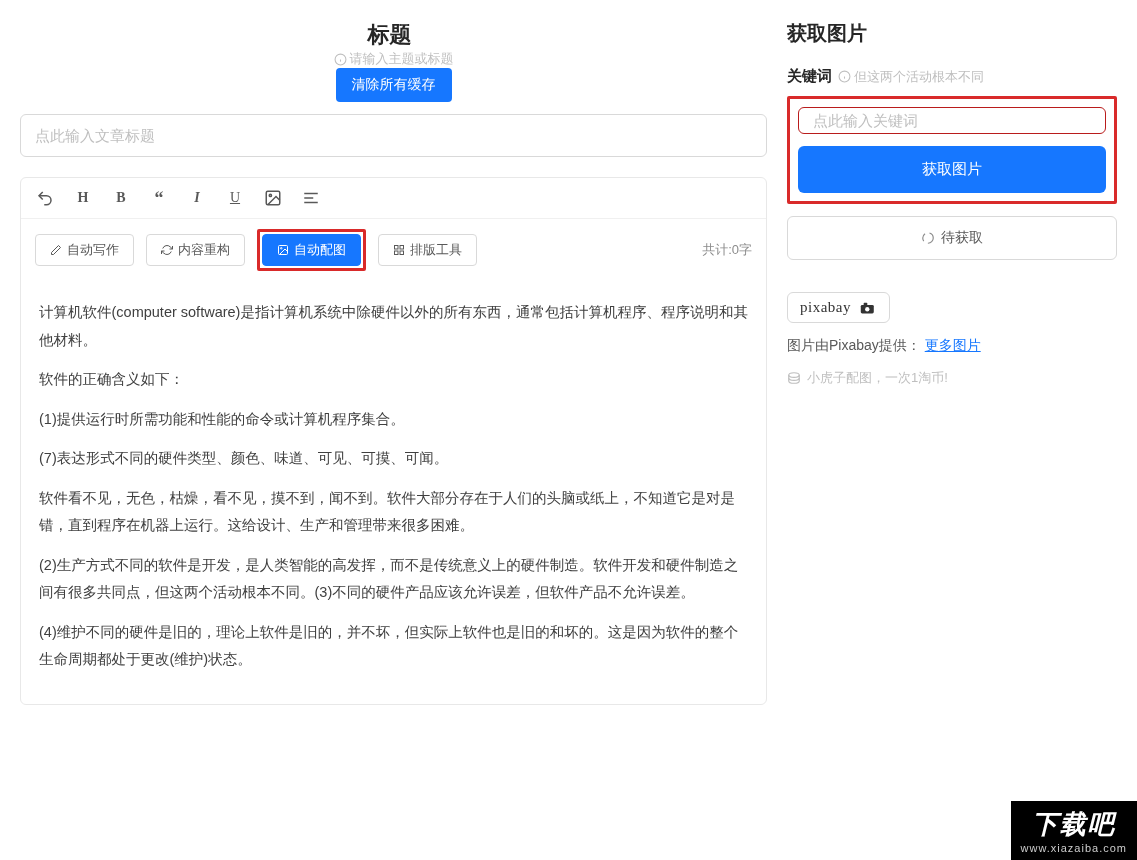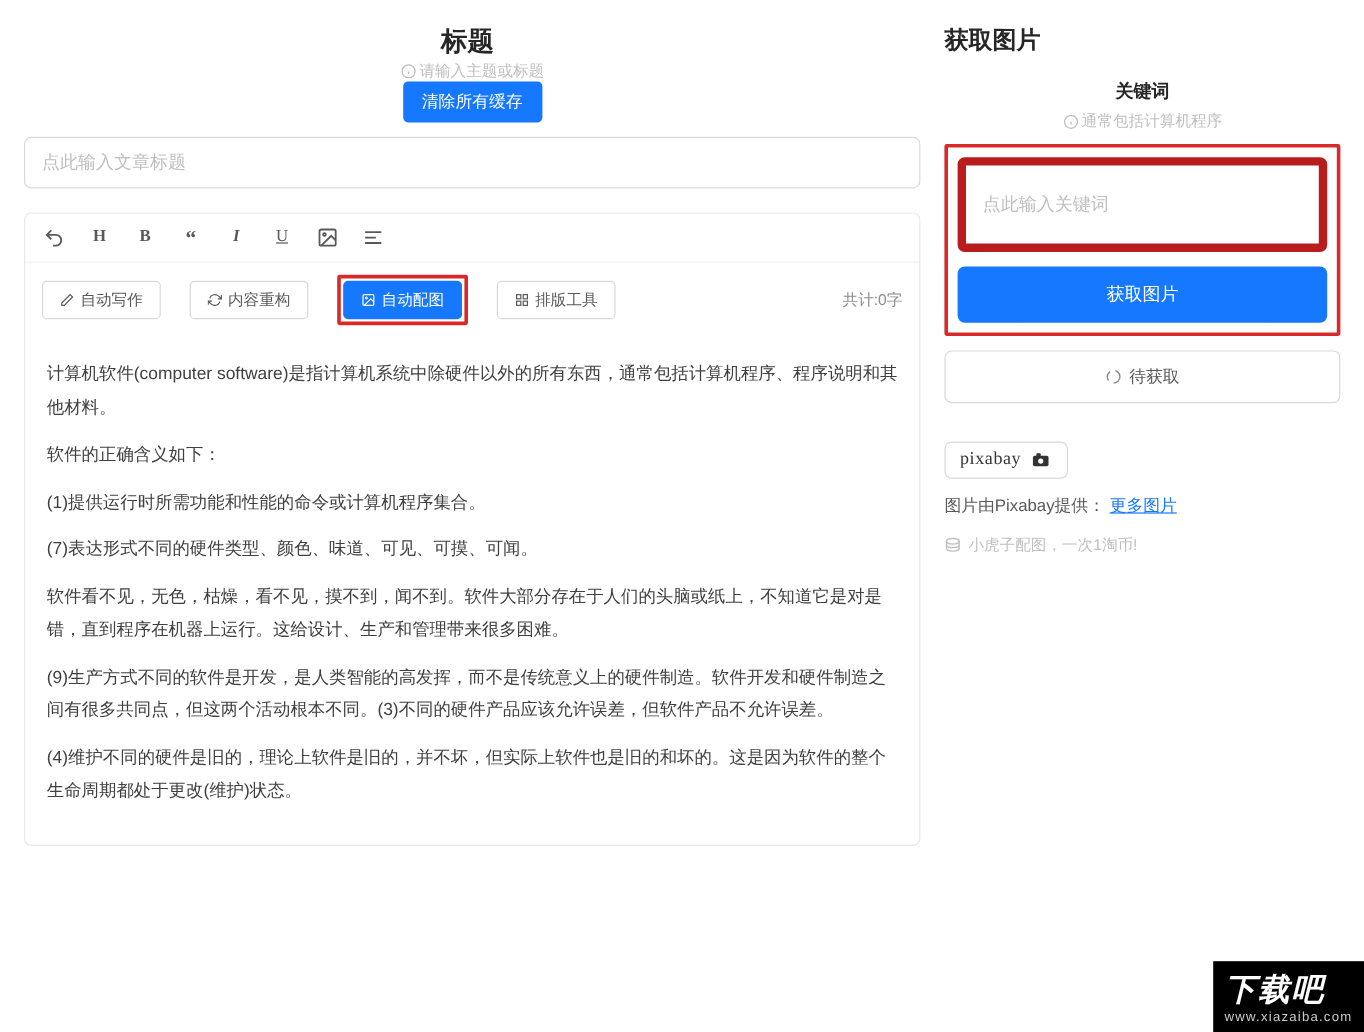--- a/index.html
+++ b/index.html
@@ -19,46 +19,46 @@
 .title-input { width: 100%; border: 1px solid #d9d9d9; border-radius: 6px; padding: 12px 14px; font-size: 15px; color: #333; }
 .title-input::placeholder { color: #bfbfbf; }
 
 .content-section { margin-top: 20px; }
 
 .editor-card { border: 1px solid #e8e8e8; border-radius: 6px; margin-top: 10px; }
 
 .toolbar-row { display: flex; align-items: center; gap: 18px; padding: 10px 14px; border-bottom: 1px solid #f0f0f0; color: #595959; }
 .toolbar-icon { cursor: pointer; display: inline-flex; align-items: center; justify-content: center; width: 20px; height: 20px; }
 
-.action-row { display: flex; align-items: center; gap: 24px; padding: 10px 14px; justify-content: center; }
+.action-row { display: flex; align-items: center; gap: 12px; padding: 10px 14px; justify-content: center; }
 .btn-outline { border: 1px solid #d9d9d9; background: #fff; color: #595959; border-radius: 4px; padding: 6px 14px; font-size: 13px; cursor: pointer; display: inline-flex; align-items: center; gap: 5px; }
 .btn-action-primary { border: 1px solid #1677ff; background: #1677ff; color: #fff; border-radius: 4px; padding: 6px 14px; font-size: 13px; cursor: pointer; display: inline-flex; align-items: center; gap: 5px; }
 .word-count { margin-left: auto; color: #8c8c8c; font-size: 13px; }
 
 .highlight-red { border: 3px solid #d92a2a; padding: 2px; border-radius: 2px; }
 
 .editor-body { padding: 6px 18px 18px 18px; color: #404040; font-size: 14.5px; line-height: 1.9; }
 .editor-body p { margin: 12px 0; }
 
 .sidebar-heading { font-size: 20px; font-weight: 600; color: #262626; margin-bottom: 20px; }
-.sidebar-sub { display: flex; align-items: center; gap: 6px; margin-bottom: 10px; flex-direction: column; }
+.sidebar-sub { display: flex; align-items: center; gap: 6px; margin-bottom: 10px; }
 .sidebar-sub-title { font-size: 15px; font-weight: 600; color: #262626; }
 
 .kw-box { border: 3px solid #d92a2a; padding: 8px; border-radius: 2px; }
-.kw-input { width: 100%; border: 7px solid #b91c1c; border-radius: 6px; padding: 24px 14px; font-size: 15px; margin-bottom: 12px; }
+.kw-input { width: 100%; border: 1px solid #b91c1c; border-radius: 6px; padding: 4px 14px; font-size: 15px; margin-bottom: 12px; }
 .kw-input::placeholder { color: #bfbfbf; }
 
 .pending-btn { width: 100%; border: 1px solid #d9d9d9; background: #fff; color: #595959; border-radius: 6px; padding: 12px 12px; font-size: 14px; cursor: pointer; margin-top: 12px; display: flex; align-items: center; justify-content: center; gap: 6px; }
 
 .pixabay-badge { display: inline-block; border: 1px solid #d9d9d9; border-radius: 6px; padding: 6px 12px; margin-top: 32px; font-family: Liberation Serif, serif; font-size: 15px; letter-spacing: 0.5px; }
 .pixabay-line { margin-top: 14px; color: #595959; }
 .pixabay-line a { color: #1677ff; text-decoration: underline; }
 .coin-line { margin-top: 14px; color: #bfbfbf; font-size: 13px; display: flex; align-items: center; gap: 6px; }
 
-.watermark { position: fixed; right: 0; bottom: 0; background: #000; color: #fff; font-family: "SimHei", sans-serif; padding: 6px 10px; text-align: left; }
+.watermark { position: fixed; right: 0; bottom: 0; background: #000; color: #fff; font-family: "SimHei", sans-serif; padding: 6px 10px; text-align: center; }
 .watermark-main { font-size: 26px; font-weight: 900; font-style: italic; letter-spacing: 2px; }
 .watermark-sub { font-size: 11px; color: #ccc; letter-spacing: 1px; }
 
 svg { display: block; }
 </style>
 </head>
 <body>
 
 <div class="container">
   <div class="main">
@@ -156,41 +156,41 @@
           </button>
           <span class="word-count">共计:0字</span>
         </div>
 
         <div class="editor-body">
           <p>计算机软件(computer software)是指计算机系统中除硬件以外的所有东西，通常包括计算机程序、程序说明和其他材料。</p>
           <p>软件的正确含义如下：</p>
           <p>(1)提供运行时所需功能和性能的命令或计算机程序集合。</p>
           <p>(7)表达形式不同的硬件类型、颜色、味道、可见、可摸、可闻。</p>
           <p>软件看不见，无色，枯燥，看不见，摸不到，闻不到。软件大部分存在于人们的头脑或纸上，不知道它是对是错，直到程序在机器上运行。这给设计、生产和管理带来很多困难。</p>
-          <p>(9)生产方式不同的软件是开发，是人类智能的高发挥，而不是传统意义上的硬件制造。软件开发和硬件制造之间有很多共同点，但这两个活动根本不同。(3)不同的硬件产品应该允许误差，但软件产品不允许误差。</p>
+          <p>(2)生产方式不同的软件是开发，是人类智能的高发挥，而不是传统意义上的硬件制造。软件开发和硬件制造之间有很多共同点，但这两个活动根本不同。(3)不同的硬件产品应该允许误差，但软件产品不允许误差。</p>
           <p>(4)维护不同的硬件是旧的，理论上软件是旧的，并不坏，但实际上软件也是旧的和坏的。这是因为软件的整个生命周期都处于更改(维护)状态。</p>
         </div>
       </div>
     </div>
   </div>
 
   <div class="sidebar">
     <div class="sidebar-heading">获取图片</div>
 
     <div class="sidebar-sub">
       <span class="sidebar-sub-title">关键词</span>
       <span class="section-hint">
         <span>
           <svg width="13" height="13" viewBox="0 0 24 24" fill="none" stroke="#bfbfbf" stroke-width="2">
               <circle cx="12" cy="12" r="10"></circle>
               <line x1="12" y1="8" x2="12" y2="8"></line>
               <line x1="12" y1="12" x2="12" y2="16"></line>
             </svg>
         </span>
-        <span>通常包括计算机程序</span>
+        <span>但这两个活动根本不同</span>
       </span>
     </div>
 
     <div class="kw-box">
       <input class="kw-input" placeholder="点此输入关键词" style="">
       <button class="btn-primary-lg">获取图片</button>
     </div>
 
     <button class="pending-btn">
       <span>

